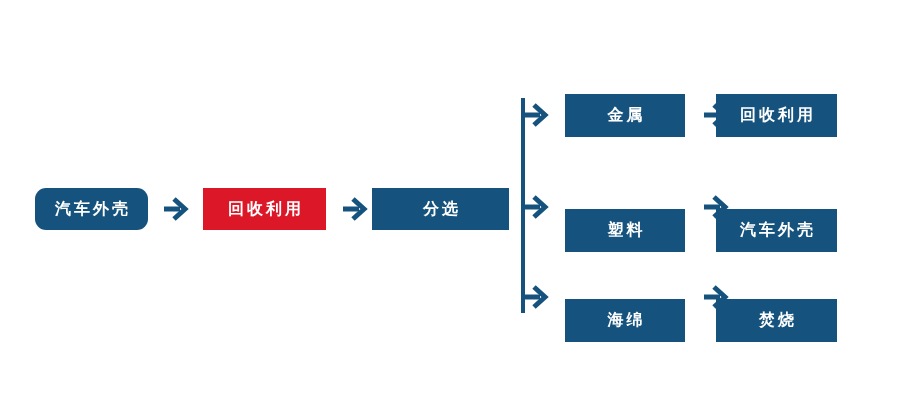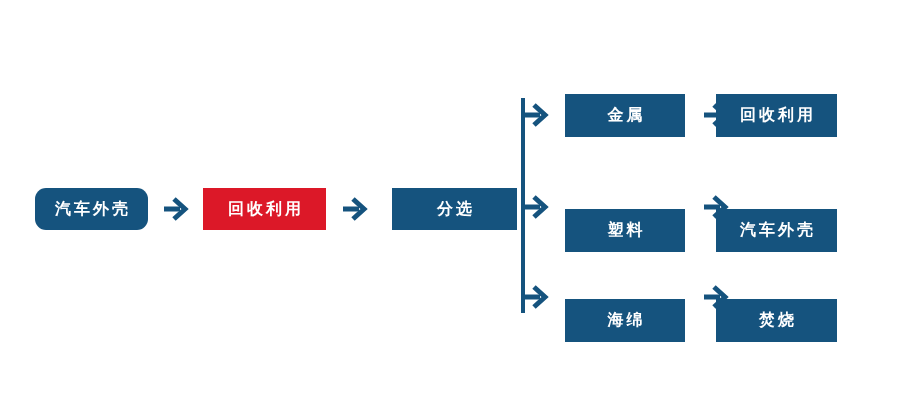--- a/index.html
+++ b/index.html
@@ -50,21 +50,21 @@
     width: 4px;
     height: 215px;
     background: var(--blue);
   }
 
   
   .n-auto-shell { left: 35px;  top: 188px; width: 113px; border-radius: 11px; }
   .a-1          { left: 162px; top: 196px; }
   .n-crushing   { left: 203px; top: 188px; width: 123px; }
   .a-2          { left: 341px; top: 196px; }
-  .n-sorting    { left: 392px; top: 188px; width: 125px; }
+  .n-sorting    { left: 372px; top: 188px; width: 137px; }
 
   
   .branch-material { left: 565px; width: 120px; height: 43px; }
   .branch-outcome  { left: 716px; width: 121px; height: 43px; align-items: center; }
   .row-0 { top: 94px; }
   .row-1 { top: 186px; margin-top: 23px; }
   .row-2 { top: 276px; margin-top: 23px; }
   .stub  { left: 522px; }
   .mid   { left: 702px; }
   .arow-0 { top: 102px; }

